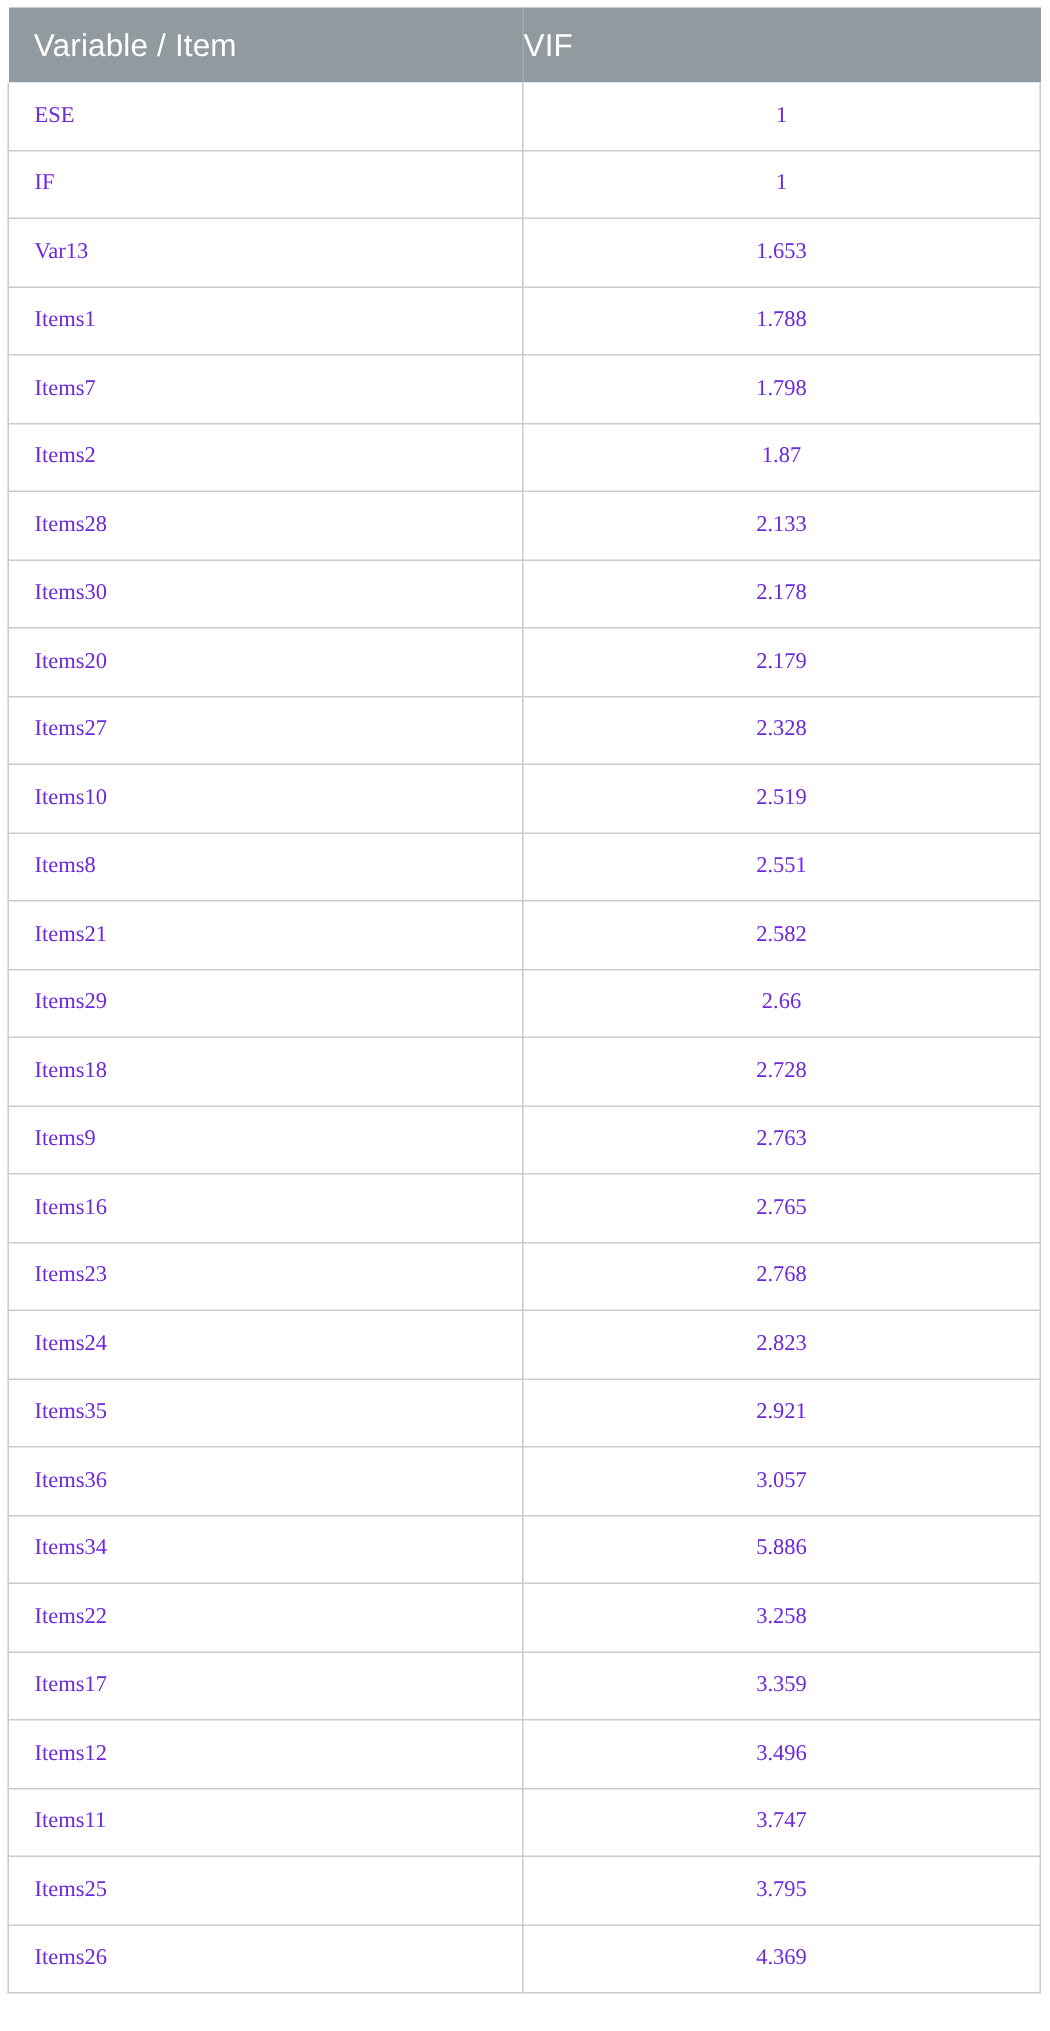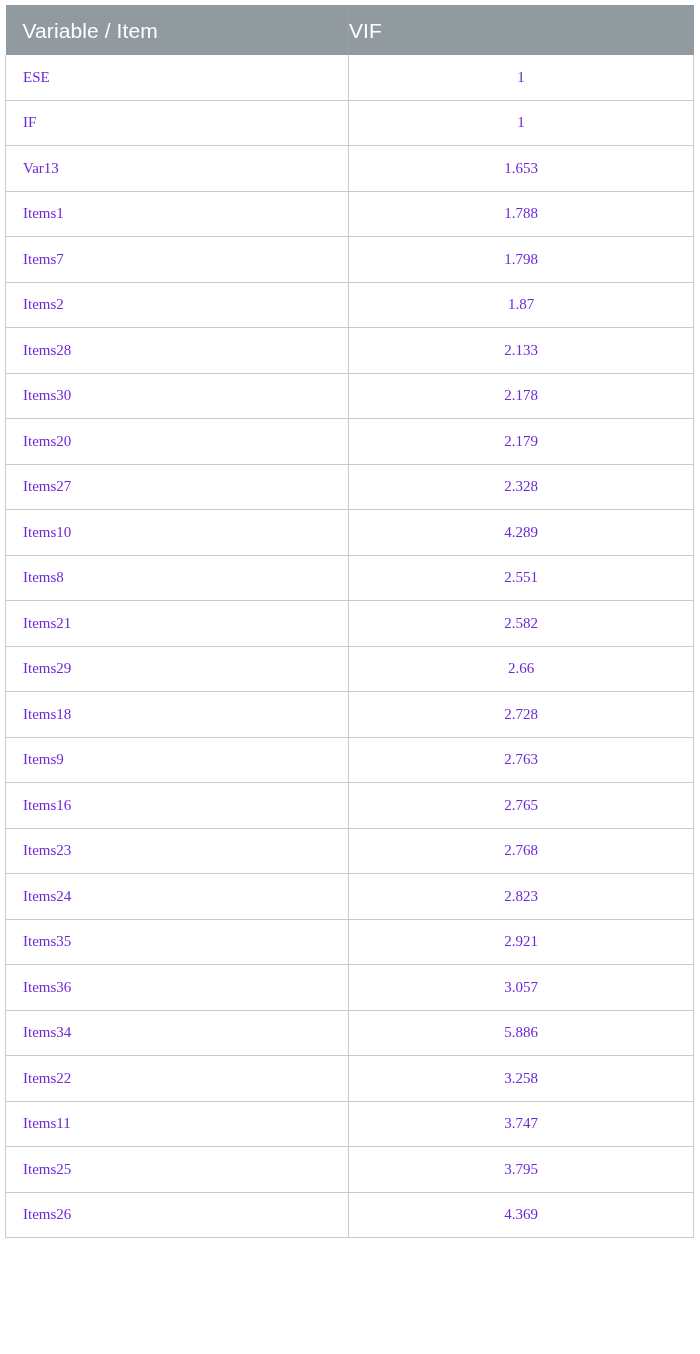--- a/index.html
+++ b/index.html
@@ -120,21 +120,21 @@
         <tr>
           <td class="td-variable">Items20</td>
           <td class="td-vif">2.179</td>
         </tr>
         <tr>
           <td class="td-variable">Items27</td>
           <td class="td-vif">2.328</td>
         </tr>
         <tr>
           <td class="td-variable">Items10</td>
-          <td class="td-vif">4.289</td>
+          <td class="td-vif">2.519</td>
         </tr>
         <tr>
           <td class="td-variable">Items8</td>
           <td class="td-vif">2.551</td>
         </tr>
         <tr>
           <td class="td-variable">Items21</td>
           <td class="td-vif">2.582</td>
         </tr>
         <tr>
@@ -169,20 +169,28 @@
           <td class="td-variable">Items36</td>
           <td class="td-vif">3.057</td>
         </tr>
         <tr>
           <td class="td-variable">Items34</td>
           <td class="td-vif">5.886</td>
         </tr>
         <tr>
           <td class="td-variable">Items22</td>
           <td class="td-vif">3.258</td>
+        </tr>
+        <tr>
+          <td class="td-variable">Items17</td>
+          <td class="td-vif">3.359</td>
+        </tr>
+        <tr>
+          <td class="td-variable">Items12</td>
+          <td class="td-vif">3.496</td>
         </tr>
         <tr>
           <td class="td-variable">Items11</td>
           <td class="td-vif">3.747</td>
         </tr>
         <tr>
           <td class="td-variable">Items25</td>
           <td class="td-vif">3.795</td>
         </tr>
         <tr>

